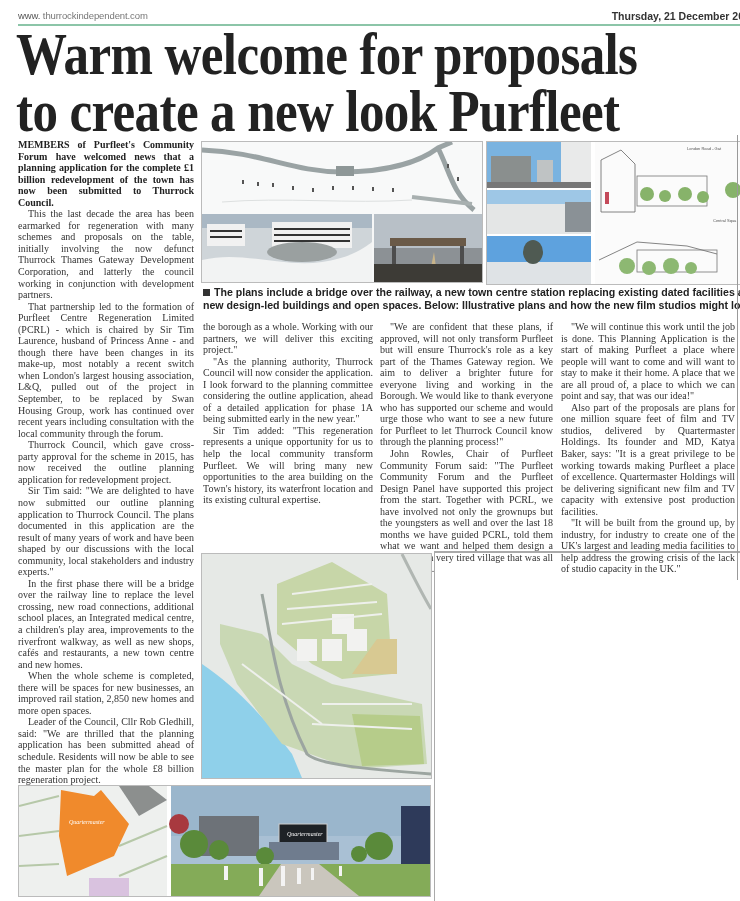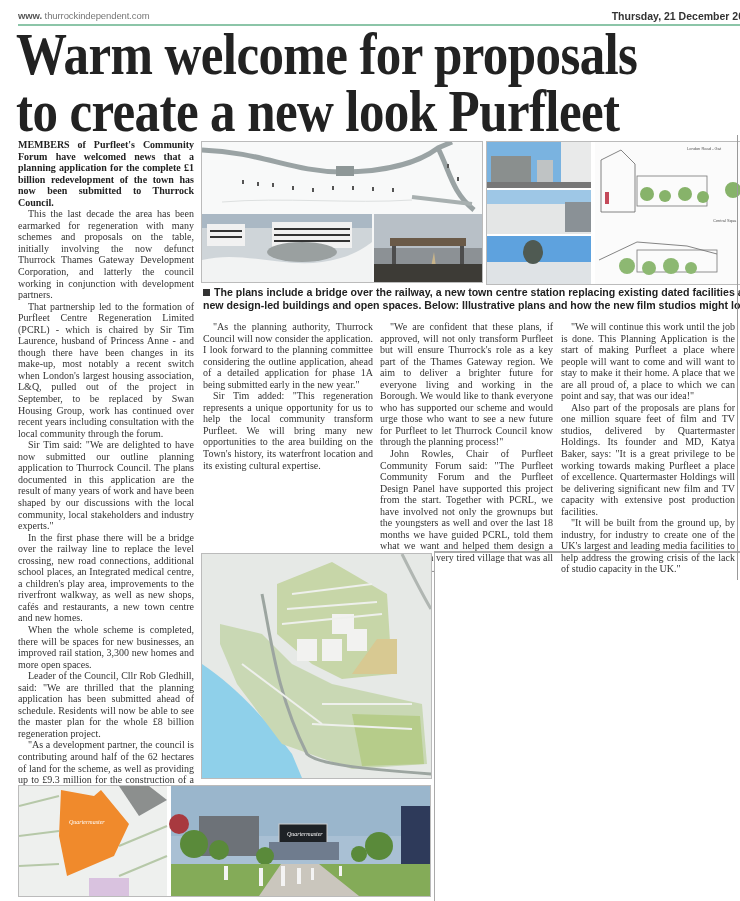--- a/index.html
+++ b/index.html
@@ -1,19 +1,19 @@
 <!DOCTYPE html>
 <html><head>
 <meta charset="utf-8">
 <style>
   html,body{margin:0;padding:0;background:#fff;}
   body{width:740px;height:901px;position:relative;overflow:hidden;font-family:"Liberation Serif",serif;color:#2b2b2b;}
   .masthead{position:absolute;left:0;top:0;width:740px;height:24px;}
   .site{position:absolute;left:18px;top:10px;font-family:"Liberation Sans",sans-serif;font-size:9.5px;color:#777;letter-spacing:-0.1px;}
-  .site b{color:#555;font-weight:bold;}
+  .site b{color:#555;font-weight:normal;}
   .date{position:absolute;right:-4px;top:10px;font-family:"Liberation Sans",sans-serif;font-size:10.5px;font-weight:bold;color:#333;white-space:nowrap;}
   .rule{position:absolute;left:18px;right:0;top:24px;height:2px;background:#8cc5a8;}
   .headline{position:absolute;left:16px;top:26px;width:720px;font-family:"Liberation Serif",serif;font-weight:bold;font-size:51px;line-height:48px;color:#222;letter-spacing:-0.6px;transform:scaleY(1.18);transform-origin:top left;}
   .headline div{white-space:nowrap;}
   .col{position:absolute;font-size:10px;line-height:11.55px;text-align:justify;hyphens:manual;color:#333;}
   .col p{margin:0;text-indent:10px;}
   .col p.noind{text-indent:0;}
   .lead{font-weight:bold;color:#222;}
   .c1{left:18px;top:139px;width:176px;}
   .c2{left:203px;top:321px;width:170px;}
@@ -40,23 +40,24 @@
 
 <div class="headline">
   <div>Warm welcome for proposals</div>
   <div>to create a new look Purfleet</div>
 </div>
 
 <div class="col c1">
   <p class="noind lead">MEMBERS of Purfleet's Community Forum have welcomed news that a planning application for the complete £1 billion redevelopment of the town has now been submitted to Thurrock Council.</p>
   <p>This the last decade the area has been earmarked for regeneration with many schemes and proposals on the table, initially involving the now defunct Thurrock Thames Gateway Development Corporation, and latterly the council working in conjunction with development partners.</p>
   <p>That partnership led to the formation of Purfleet Centre Regeneration Limited (PCRL) - which is chaired by Sir Tim Laurence, husband of Princess Anne - and though there have been changes in its make-up, most notably a recent switch when London's largest housing association, L&amp;Q, pulled out of the project in September, to be replaced by Swan Housing Group, work has continued over recent years including consultation with the local community through the forum.</p>
+  <p>Thurrock Council, which gave cross-party approval for the scheme in 2015, has now received the outline planning application for redevelopment project.</p>
   <p>Sir Tim said: "We are delighted to have now submitted our outline planning application to Thurrock Council. The plans documented in this application are the result of many years of work and have been shaped by our discussions with the local community, local stakeholders and industry experts."</p>
   <p>In the first phase there will be a bridge over the railway line to replace the level crossing, new road connections, additional school places, an Integrated medical centre, a children's play area, improvements to the riverfront walkway, as well as new shops, cafés and restaurants, a new town centre and new homes.</p>
-  <p>When the whole scheme is completed, there will be spaces for new businesses, an improved rail station, 3,300 new homes and more open spaces.</p>
+  <p>When the whole scheme is completed, there will be spaces for new businesses, an improved rail station, 2,850 new homes and more open spaces.</p>
   <p>Leader of the Council, Cllr Rob Gledhill, said: "We are thrilled that the planning application has been submitted ahead of schedule. Residents will now be able to see the master plan for the whole £8 billion regeneration project.</p>
   <p>"As a development partner, the council is contributing around half of the 62 hectares of land for the scheme, as well as providing up to £9.3 million for the construction of a new primary school.</p>
   <p>"The redevelopment of Purfleet will not only benefit the residents in the area, but</p>
 </div>
 
 <div class="img imgA">
   <svg width="280" height="140" viewBox="0 0 280 140">
     <rect x="0" y="0" width="280" height="72" fill="#f8f9f9"></rect>
     <path d="M0,8 C60,10 90,30 140,30 C190,30 220,18 236,6 L250,0" stroke="#9aa3a4" stroke-width="5" fill="none"></path>
     <path d="M236,6 C248,30 250,50 272,68" stroke="#9aa3a4" stroke-width="5" fill="none"></path>
@@ -138,20 +139,21 @@
       </g>
   </svg>
 </div>
 
 <div class="caption">
   <div><span style="display:inline-block;width:7px;height:7px;background:#333;margin-right:4px;vertical-align:0px;"></span><span>The plans include a bridge over the railway, a new town centre station replacing existing dated facilities and</span></div>
   <div>new design-led buildings and open spaces. Below: Illustrative plans and how the new film studios might look.</div>
 </div>
 
 <div class="col c2">
+  <p class="noind">the borough as a whole. Working with our partners, we will deliver this exciting project."</p>
   <p>"As the planning authority, Thurrock Council will now consider the application. I look forward to the planning committee considering the outline application, ahead of a detailed application for phase 1A being submitted early in the new year."</p>
   <p>Sir Tim added: "This regeneration represents a unique opportunity for us to help the local community transform Purfleet. We will bring many new opportunities to the area building on the Town's history, its waterfront location and its existing cultural expertise.</p>
 </div>
 
 <div class="col c3">
   <p>"We are confident that these plans, if approved, will not only transform Purfleet but will ensure Thurrock's role as a key part of the Thames Gateway region. We aim to deliver a brighter future for everyone living and working in the Borough.  We would like to thank everyone who has supported our scheme and would urge those who want to see a new future for Purfleet to let Thurrock Council know through the planning process!"</p>
   <p>John Rowles, Chair of Purfleet Community Forum said: "The Purfleet Community Forum and the Purfleet Design Panel have supported this project from the start. Together with PCRL, we have involved not only the grownups but the youngsters as well and over the last 18 months we have guided PCRL, told them what we want and helped them design a town out of a very tired village that was all but forgotten.</p>
 </div>
 
 <div class="col c4">

